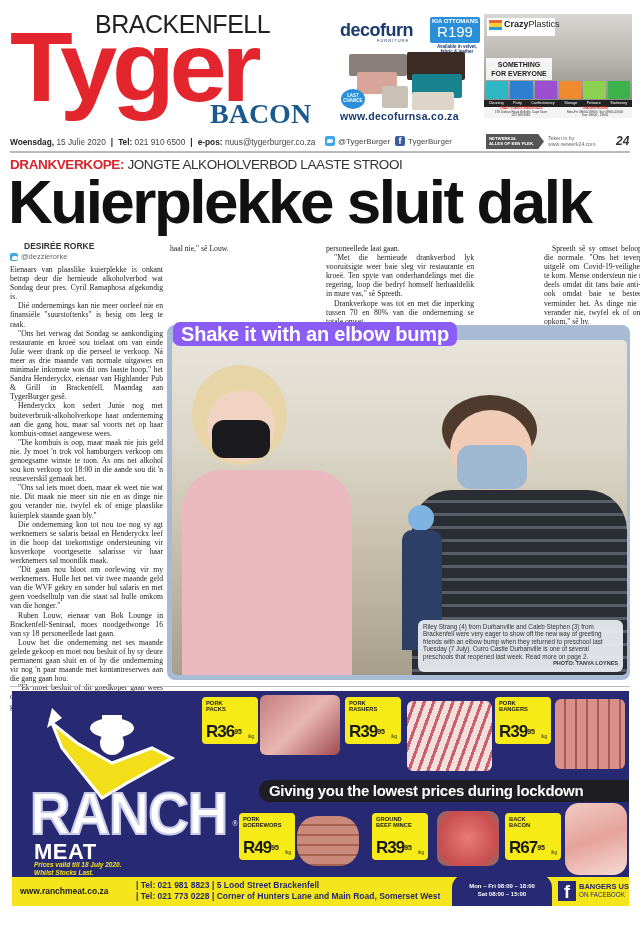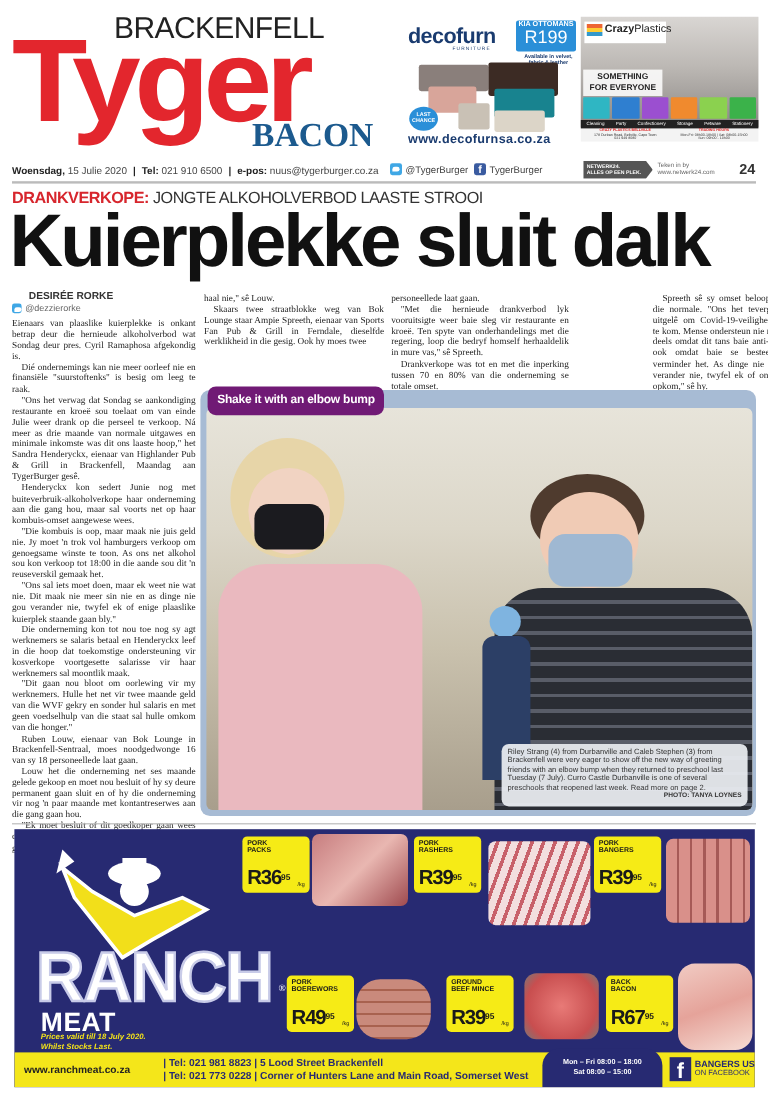--- a/index.html
+++ b/index.html
@@ -39,21 +39,21 @@
   
   .infobar { position: absolute; left: 10px; top: 134px; width: 620px; height: 16px; font-family: "Liberation Sans", sans-serif; font-size: 8.3px; color: #444; display: flex; align-items: center; }
   .infobar b { color: #222; }
   .infobar .sep { margin: 0 5px; font-weight: bold; color: #222; }
   .social { position: absolute; top: 2px; display: flex; align-items: center; font-size: 8px; color: #444; }
   .ico-tw { display: inline-block; width: 10px; height: 10px; background: #3fa7e5; border-radius: 2px; margin-right: 3px; position: relative; }
   .ico-tw:after { content: ""; position: absolute; left: 2px; top: 3px; width: 6px; height: 4px; background: #fff; border-radius: 3px 3px 3px 0; }
   .ico-fb { display: inline-block; width: 10px; height: 10px; background: #3a5ba0; border-radius: 2px; margin-right: 3px; color: #fff; font-weight: bold; font-size: 9px; line-height: 11px; text-align: center; }
   .netbadge { position: absolute; left: 476px; top: 0; width: 58px; height: 15px; background: #555; color: #fff; font-size: 4.3px; font-weight: bold; padding: 2px 3px; line-height: 5px; clip-path: polygon(0 0, 90% 0, 100% 50%, 90% 100%, 0 100%); }
   .netlink { position: absolute; left: 538px; top: 1px; font-size: 5.2px; color: #666; line-height: 6px; }
-  .n24 { position: absolute; left: 606px; top: 0; font-size: 12px; font-weight: bold; color: #333; }
+  .n24 { position: absolute; left: 606px; top: 0; font-size: 12px; font-weight: bold; color: #333; font-style: italic; }
   .rule { position: absolute; left: 10px; top: 151px; width: 620px; height: 2px; background: #bbb; }
 
   
   .kicker { position: absolute; left: 10px; top: 157px; font-family: "Liberation Sans", sans-serif; font-size: 13.5px; color: #333; letter-spacing: -0.4px; }
   .kicker .red { color: #d7262d; font-weight: bold; }
   .headline { position: absolute; left: 8px; top: 168px; font-family: "Liberation Sans", sans-serif; font-weight: bold; font-size: 62px; color: #111; letter-spacing: -2.5px; line-height: 68px; }
 
   
   .byline { position: absolute; left: 24px; top: 241px; font-family: "Liberation Sans", sans-serif; font-size: 8.5px; font-weight: bold; color: #333; }
   .byline-tw { position: absolute; left: 10px; top: 252px; font-family: "Liberation Sans", sans-serif; font-size: 7.5px; color: #666; display: flex; align-items: center; }
@@ -63,21 +63,21 @@
   .col p { text-indent: 8px; }
   .col p.noind { text-indent: 0; }
   .col1 { left: 10px; top: 265px; width: 153px; }
   .col2 { left: 170px; top: 244px; width: 150px; }
   .col3 { left: 326px; top: 244px; width: 148px; }
   .col4 { left: 510px; top: 244px; width: 146px; margin-left: 34px; }
 
   
   .photo-frame { position: absolute; left: 167px; top: 325px; width: 463px; height: 355px; background: #a7bbd4; border-radius: 8px; }
   .photo { position: absolute; left: 172px; top: 340px; width: 455px; height: 335px; border-radius: 5px; overflow: hidden; background: linear-gradient(180deg, #e7e4da 0%, #dcd7c9 30%, #c9c1ad 60%, #a89e8c 100%); }
-  .photo-title { position: absolute; left: 173px; top: 322px; height: 24px; padding: 0 8px; background: #701a75; color: #fff; font-family: "Liberation Sans", sans-serif; font-weight: bold; font-size: 10px; line-height: 24px; border-radius: 7px; letter-spacing: -0.2px; }
+  .photo-title { position: absolute; left: 173px; top: 322px; height: 24px; padding: 0 8px; background: #8b5cf6; color: #fff; font-family: "Liberation Sans", sans-serif; font-weight: bold; font-size: 20px; line-height: 24px; border-radius: 7px; letter-spacing: -0.2px; }
   .kid { position: absolute; border-radius: 50%; }
   .caption { position: absolute; left: 418px; top: 620px; width: 205px; height: 52px; background: rgba(235,238,242,0.93); border-radius: 6px; padding: 3px 5px; font-family: "Liberation Sans", sans-serif; font-size: 6.3px; line-height: 7.4px; color: #333; }
   .caption .credit { font-weight: bold; font-size: 5.5px; float: right; margin-top: 0px; }
 
   
   .ranch-rule { position: absolute; left: 10px; top: 686px; width: 620px; height: 1px; background: #bbb; }
   .ranch { position: absolute; left: 12px; top: 691px; width: 617px; height: 215px; background: #272a72; overflow: hidden; }
   .ranch-cowboy { position: absolute; left: 20px; top: 12px; width: 150px; height: 105px; }
   .ranch-logo { position: absolute; left: 18px; top: 90px; font-family: "Liberation Sans", sans-serif; font-weight: bold; font-size: 56px; color: #fff; letter-spacing: -1px; -webkit-text-stroke: 2px #c8cbe8; transform: scaleY(1.05); }
   .ranch-reg { position: absolute; left: 220px; top: 128px; font-size: 8px; color: #fff; }
@@ -213,21 +213,20 @@
   <p>"Ons sal iets moet doen, maar ek weet nie wat nie. Dit maak nie meer sin nie en as dinge nie gou verander nie, twyfel ek of enige plaaslike kuierplek staande gaan bly."</p>
   <p>Die onderneming kon tot nou toe nog sy agt werknemers se salaris betaal en Henderyckx leef in die hoop dat toekomstige ondersteuning vir kosverkope voortgesette salarisse vir haar werknemers sal moontlik maak.</p>
   <p>"Dit gaan nou bloot om oorlewing vir my werknemers. Hulle het net vir twee maande geld van die WVF gekry en sonder hul salaris en met geen voedselhulp van die staat sal hulle omkom van die honger."</p>
   <p>Ruben Louw, eienaar van Bok Lounge in Brackenfell-Sentraal, moes noodgedwonge 16 van sy 18 personeellede laat gaan.</p>
   <p>Louw het die onderneming net ses maande gelede gekoop en moet nou besluit of hy sy deure permanent gaan sluit en of hy die onderneming vir nog 'n paar maande met kontantreserwes aan die gang gaan hou.</p>
   <p>"Ek moet besluit of dit goedkoper gaan wees om toe te maak of om my spaargeld in 'n donker gat te gooi. Ons kan nie meer asem-</p>
 </div>
 
 <div class="col col2">
   <p class="noind">haal nie," sê Louw.</p>
-  <p>Skaars twee straatblokke weg van Bok Lounge staar Ampie Spreeth, eienaar van Sports Fan Pub &amp; Grill in Ferndale, dieselfde werklikheid in die gesig. Ook hy moes twee</p>
 </div>
 
 <div class="col col3">
   <p class="noind">personeellede laat gaan.</p>
   <p>"Met die hernieude drankverbod lyk vooruitsigte weer baie sleg vir restaurante en kroeë. Ten spyte van onderhandelings met die regering, loop die bedryf homself herhaaldelik in mure vas," sê Spreeth.</p>
   <p>Drankverkope was tot en met die inperking tussen 70 en 80% van die onderneming se totale omset.</p>
 </div>
 
 <div class="col col4">
   <p>Spreeth sê sy omset beloop tans 10% van die normale. "Ons het tevergeefs baie geld uitgelê om Covid-19-veiligheidsmaatreëls na te kom. Mense ondersteun nie restaurante nie – deels omdat dit tans baie anti-sosiaal is, maar ook omdat baie se besteebare inkomste verminder het. As dinge nie teen September verander nie, twyfel ek of ons die mas gaan opkom," sê hy.</p>
@@ -287,20 +286,21 @@
   <div class="meat" style="left:395px;top:10px;width:85px;height:70px;background:repeating-linear-gradient(110deg,#f3dede 0 6px,#c8616a 6px 9px);"></div>
 
   <div class="price-card" style="left:483px;top:6px;">
     <div class="lbl">PORK</div>
     <div class="lbl">BANGERS</div>
     <div class="pr"><span>R39</span><span class="cents">95</span></div>
     <div class="kg">/kg</div>
   </div>
   <div class="meat" style="left:543px;top:8px;width:70px;height:70px;background:repeating-linear-gradient(90deg,#d9908a 0 9px,#a65a57 9px 11px);"></div>
 
+  <div class="ranch-slogan">Giving you the lowest prices during lockdown</div>
 
   <div class="price-card" style="left:227px;top:122px;">
     <div class="lbl">PORK</div>
     <div class="lbl">BOEREWORS</div>
     <div class="pr"><span>R49</span><span class="cents">95</span></div>
     <div class="kg">/kg</div>
   </div>
   <div class="meat" style="left:285px;top:125px;width:62px;height:50px;background:repeating-linear-gradient(180deg,#c98a7c 0 8px,#a8624f 8px 10px);border-radius:20px;"></div>
 
   <div class="price-card" style="left:360px;top:122px;">

